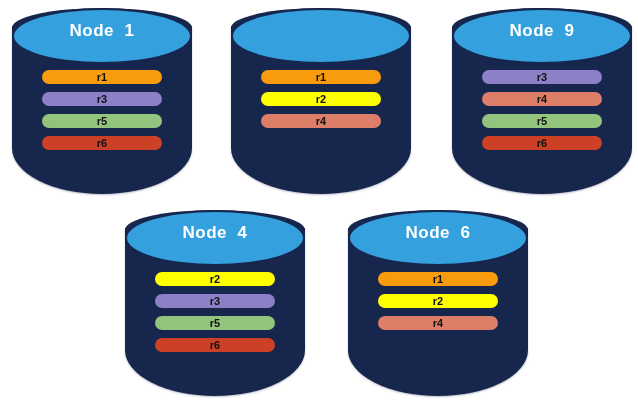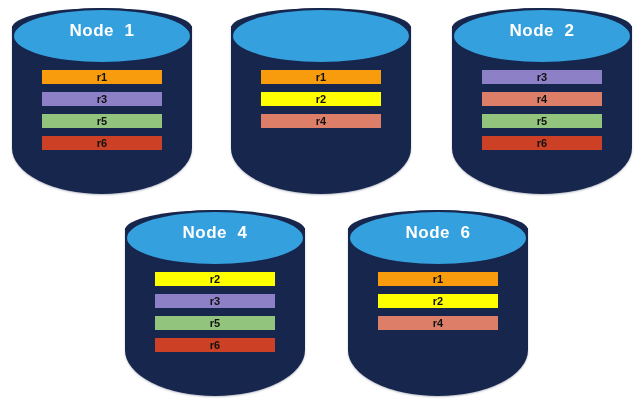--- a/index.html
+++ b/index.html
@@ -80,21 +80,21 @@
   .bars {
     position: absolute;
     left: 30px;
     top: 62px;
     width: 120px;
   }
   .bar {
     position: relative;
     height: 14px;
     margin-bottom: 8px;
-    border-radius: 0;
+    border-radius: 7px;
     color: #111111;
     font-size: 11px;
     font-weight: bold;
     line-height: 14px;
     text-align: center;
     font-family: "Liberation Sans", sans-serif;
   }
   .bar:last-child { margin-bottom: 0; }
 </style>
 </head>
@@ -126,21 +126,21 @@
         <div class="bar" style="background: rgb(255, 255, 0);">r2</div>
         <div class="bar" style="background: rgb(221, 126, 104);">r4</div>
       </div>
     </div>
     <div class="node" style="left: 452px; top: 8px;">
       <div class="node-body">
         <div class="barrel" style="background: rgb(23, 38, 76);"></div>
         <div class="barrel-top-shade" style="background: rgb(23, 38, 76);"></div>
         <div class="cap" style="background: rgb(52, 160, 221); border-color: rgb(23, 38, 76);"></div>
       </div>
-      <div class="node-title">Node  2</div>
+      <div class="node-title">Node  9</div>
       <div class="bars">
         <div class="bar" style="background: rgb(141, 128, 198);">r3</div>
         <div class="bar" style="background: rgb(221, 126, 104);">r4</div>
         <div class="bar" style="background: rgb(147, 196, 125);">r5</div>
         <div class="bar" style="background: rgb(204, 65, 37);">r6</div>
       </div>
     </div>
     <div class="node" style="left: 125px; top: 210px;">
       <div class="node-body">
         <div class="barrel" style="background: rgb(23, 38, 76);"></div>

